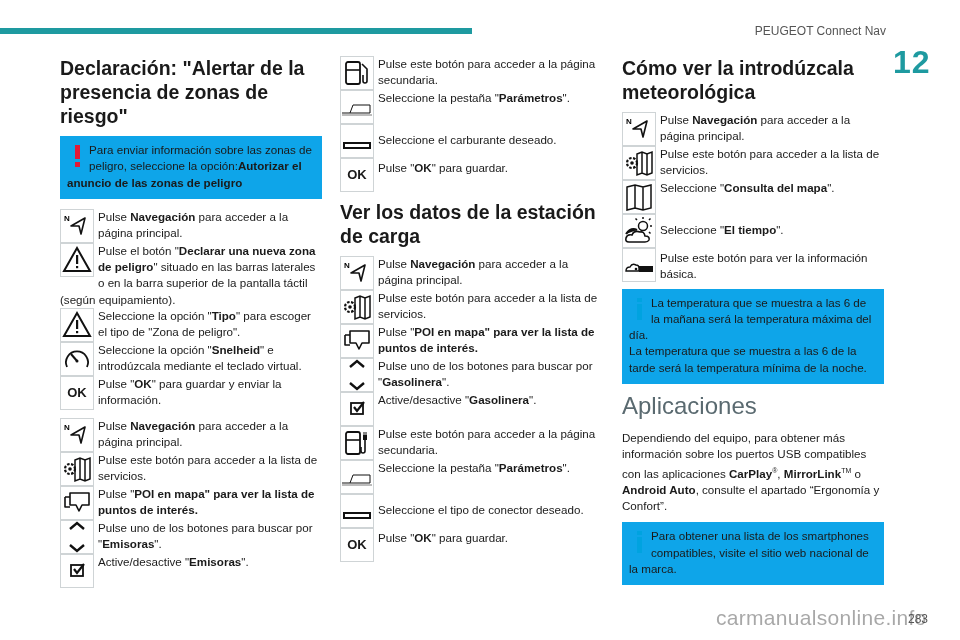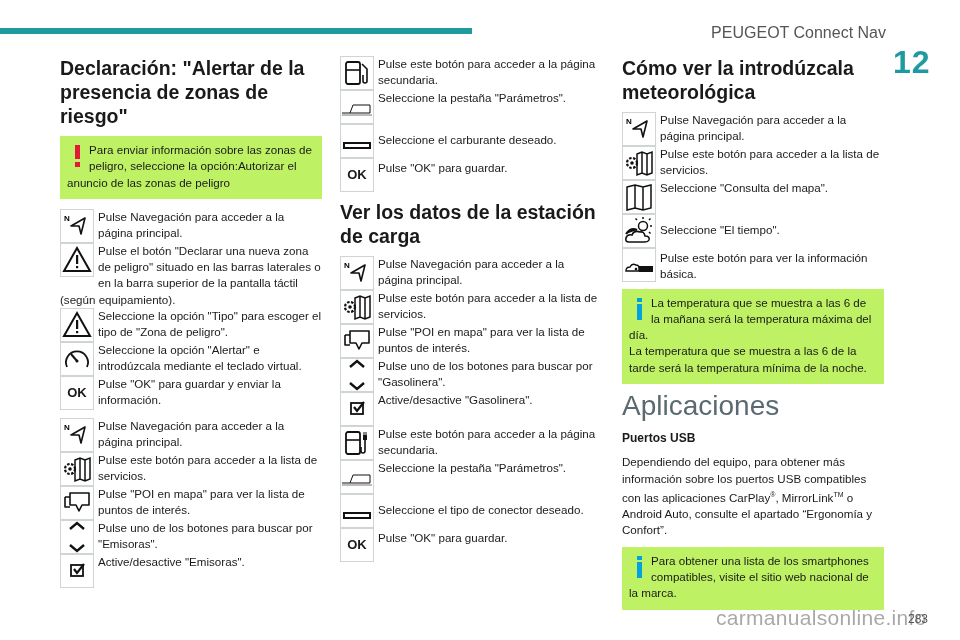--- a/index.html
+++ b/index.html
@@ -2,37 +2,37 @@
 <html><head>
 <meta charset="utf-8">
 <style>
   html, body { margin: 0; padding: 0; }
   body {
     width: 960px; height: 640px; overflow: hidden; position: relative;
     background: #ffffff; color: #1a1a1a;
     font-family: "Liberation Sans", sans-serif;
   }
   .topbar { position: absolute; left: 0; top: 28px; width: 472px; height: 6px; background: #1e9aa0; }
-  .running-head { position: absolute; right: 74px; top: 24px; font-size: 16px; color: #555; }
+  .running-head { position: absolute; right: 74px; top: 24px; font-size: 12px; color: #555; }
   .chapter { position: absolute; left: 893px; top: 44px; font-size: 32px; font-weight: bold; color: #1e9aa0; letter-spacing: 1px; }
   .page-num { position: absolute; left: 908px; top: 612px; font-size: 12px; color: #555; }
   .watermark { position: absolute; left: 716px; top: 606px; font-size: 21px; color: #9a9a9a; letter-spacing: 0.3px; opacity: 0.85; }
 
   .col { position: absolute; top: 56px; width: 262px; font-size: 11.6px; line-height: 16.3px; }
   .col1 { left: 60px; }
   .col2 { left: 340px; }
   .col3 { left: 622px; }
 
   h2 { font-size: 19.5px; line-height: 24px; margin: 0 0 8px 0; font-weight: bold; color: #1a1a1a; }
-  h2.light { font-weight: normal; color: #5a6a70; font-size: 28px; margin: 6px 0 12px 0; }
+  h2.light { font-weight: normal; color: #5a6a70; font-size: 24px; margin: 6px 0 12px 0; }
   h3 { font-size: 12px; font-weight: bold; margin: 0 0 8px 0; }
   p { margin: 0 0 8px 0; }
-  b { font-weight: normal; }
-
-  .note { background: #bef264; padding: 6px 7px 8px 7px; margin: 0 0 10px 0; }
+  b { font-weight: bold; }
+
+  .note { background: #0ea5e9; padding: 6px 7px 8px 7px; margin: 0 0 10px 0; }
   .note .mark { float: left; width: 22px; height: 28px; position: relative; }
   .mark-excl::before { content: ""; position: absolute; left: 8px; top: 3px; width: 5px; height: 14px; background: #e31937; }
   .mark-excl::after { content: ""; position: absolute; left: 8px; top: 20px; width: 5px; height: 5px; background: #e31937; }
   .mark-info::before { content: ""; position: absolute; left: 8px; top: 3px; width: 5px; height: 4px; background: #00a3e0; }
   .mark-info::after { content: ""; position: absolute; left: 8px; top: 9px; width: 5px; height: 16px; background: #00a3e0; }
 
   .step { position: relative; min-height: 34px; }
   .step .ico {
     float: left; width: 32px; height: 32px; border: 1px solid #cfd4d6; margin: 0 4px 0 0;
     display: flex; align-items: center; justify-content: center; box-sizing: content-box;
@@ -155,21 +155,21 @@
         </svg>
       </span>
     <span class="step-text"><span>Seleccione la opción "</span><b>Tipo</b><span>" para escoger el tipo de "Zona de peligro".</span></span>
   </div>
   <div class="step">
     <span class="ico">
         <svg width="32" height="32">
           <use href="#i-speed"></use>
         </svg>
       </span>
-    <span class="step-text"><span>Seleccione la opción "</span><b>Alertar</b><span>" e introdúzcala mediante el teclado virtual.</span></span>
+    <span class="step-text"><span>Seleccione la opción "</span><b>Snelheid</b><span>" e introdúzcala mediante el teclado virtual.</span></span>
   </div>
   <div class="step">
     <span class="ico ok">OK</span>
     <span class="step-text"><span>Pulse "</span><b>OK</b><span>" para guardar y enviar la información.</span></span>
   </div>
 
   <div class="spacer"></div>
 
   <div class="step">
     <span class="ico">
@@ -360,21 +360,20 @@
     <span class="step-text" style="padding-top:2px"><span>Pulse este botón para ver la información básica.</span></span>
   </div>
 
   <div class="note" style="margin-top:6px">
     <span class="mark mark-info"></span>
     <span>La temperatura que se muestra a las 6 de la mañana será la temperatura máxima del día.</span><br>
     <span>La temperatura que se muestra a las 6 de la tarde será la temperatura mínima de la noche.</span>
   </div>
 
   <h2 class="light">Aplicaciones</h2>
-  <h3>Puertos USB</h3>
   <p>
     <span>Dependiendo del equipo, para obtener más información sobre los puertos USB compatibles con las aplicaciones </span><b>CarPlay</b><sup>®</sup><span>, </span><b>MirrorLink</b><sup>TM</sup><span> o </span><b>Android Auto</b><span>, consulte el apartado “Ergonomía y Confort”.</span>
   </p>
   <div class="note">
     <span class="mark mark-info"></span>
     <span>Para obtener una lista de los smartphones compatibles, visite el sitio web nacional de la marca.</span>
   </div>
 </div>
 
 <div class="watermark">carmanualsonline.info</div>

